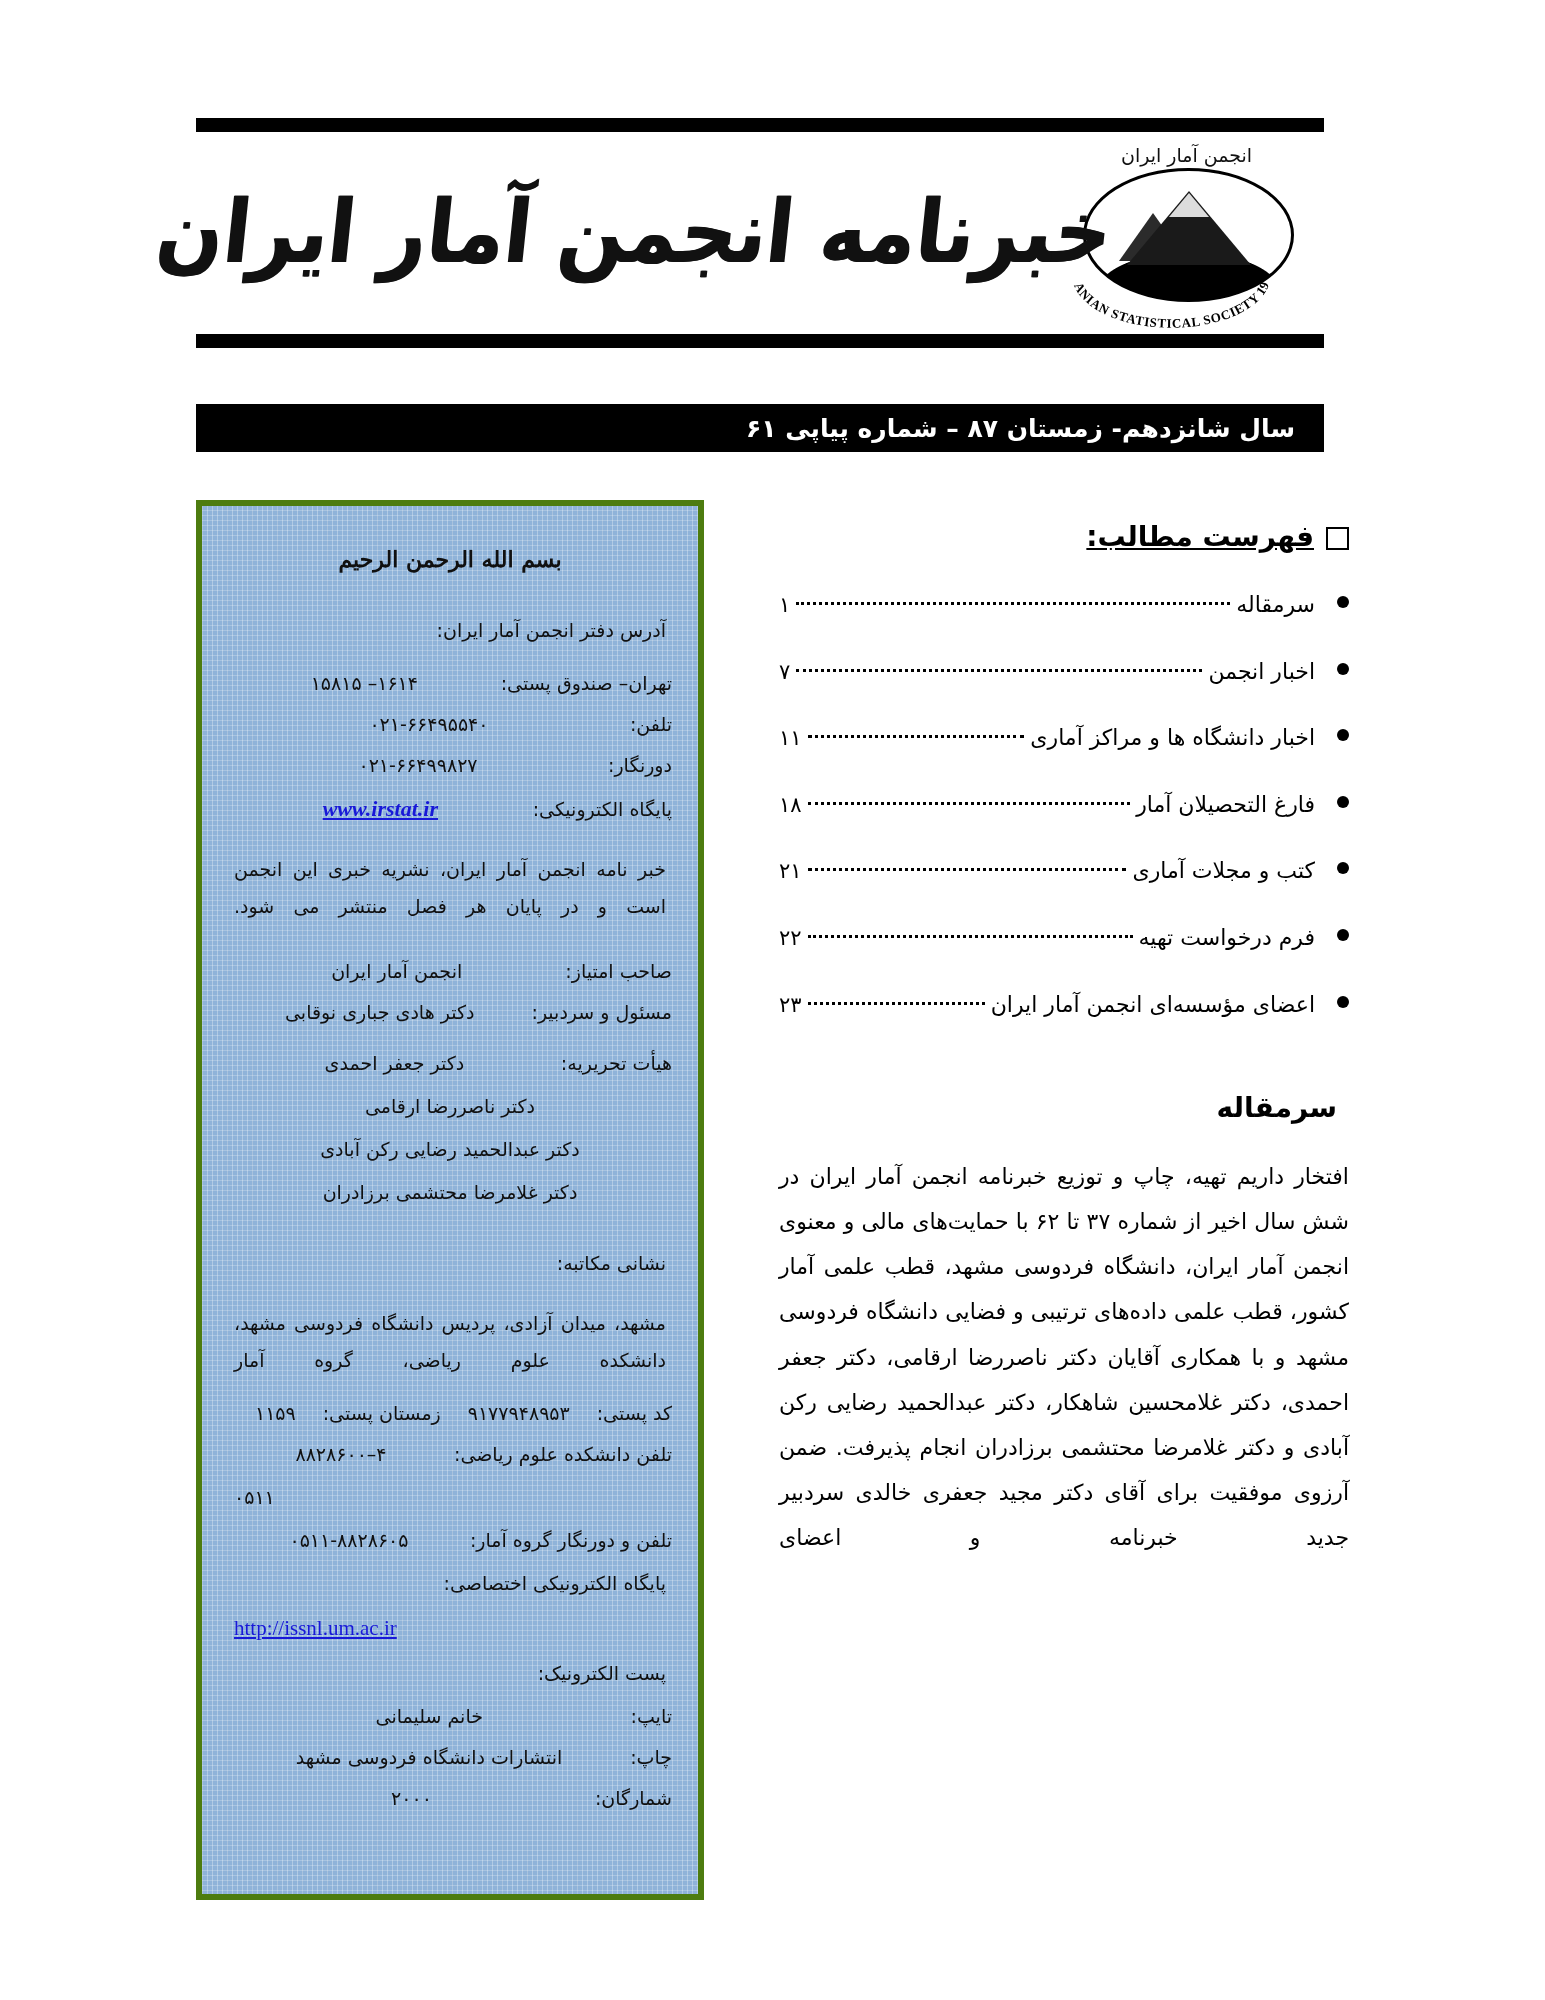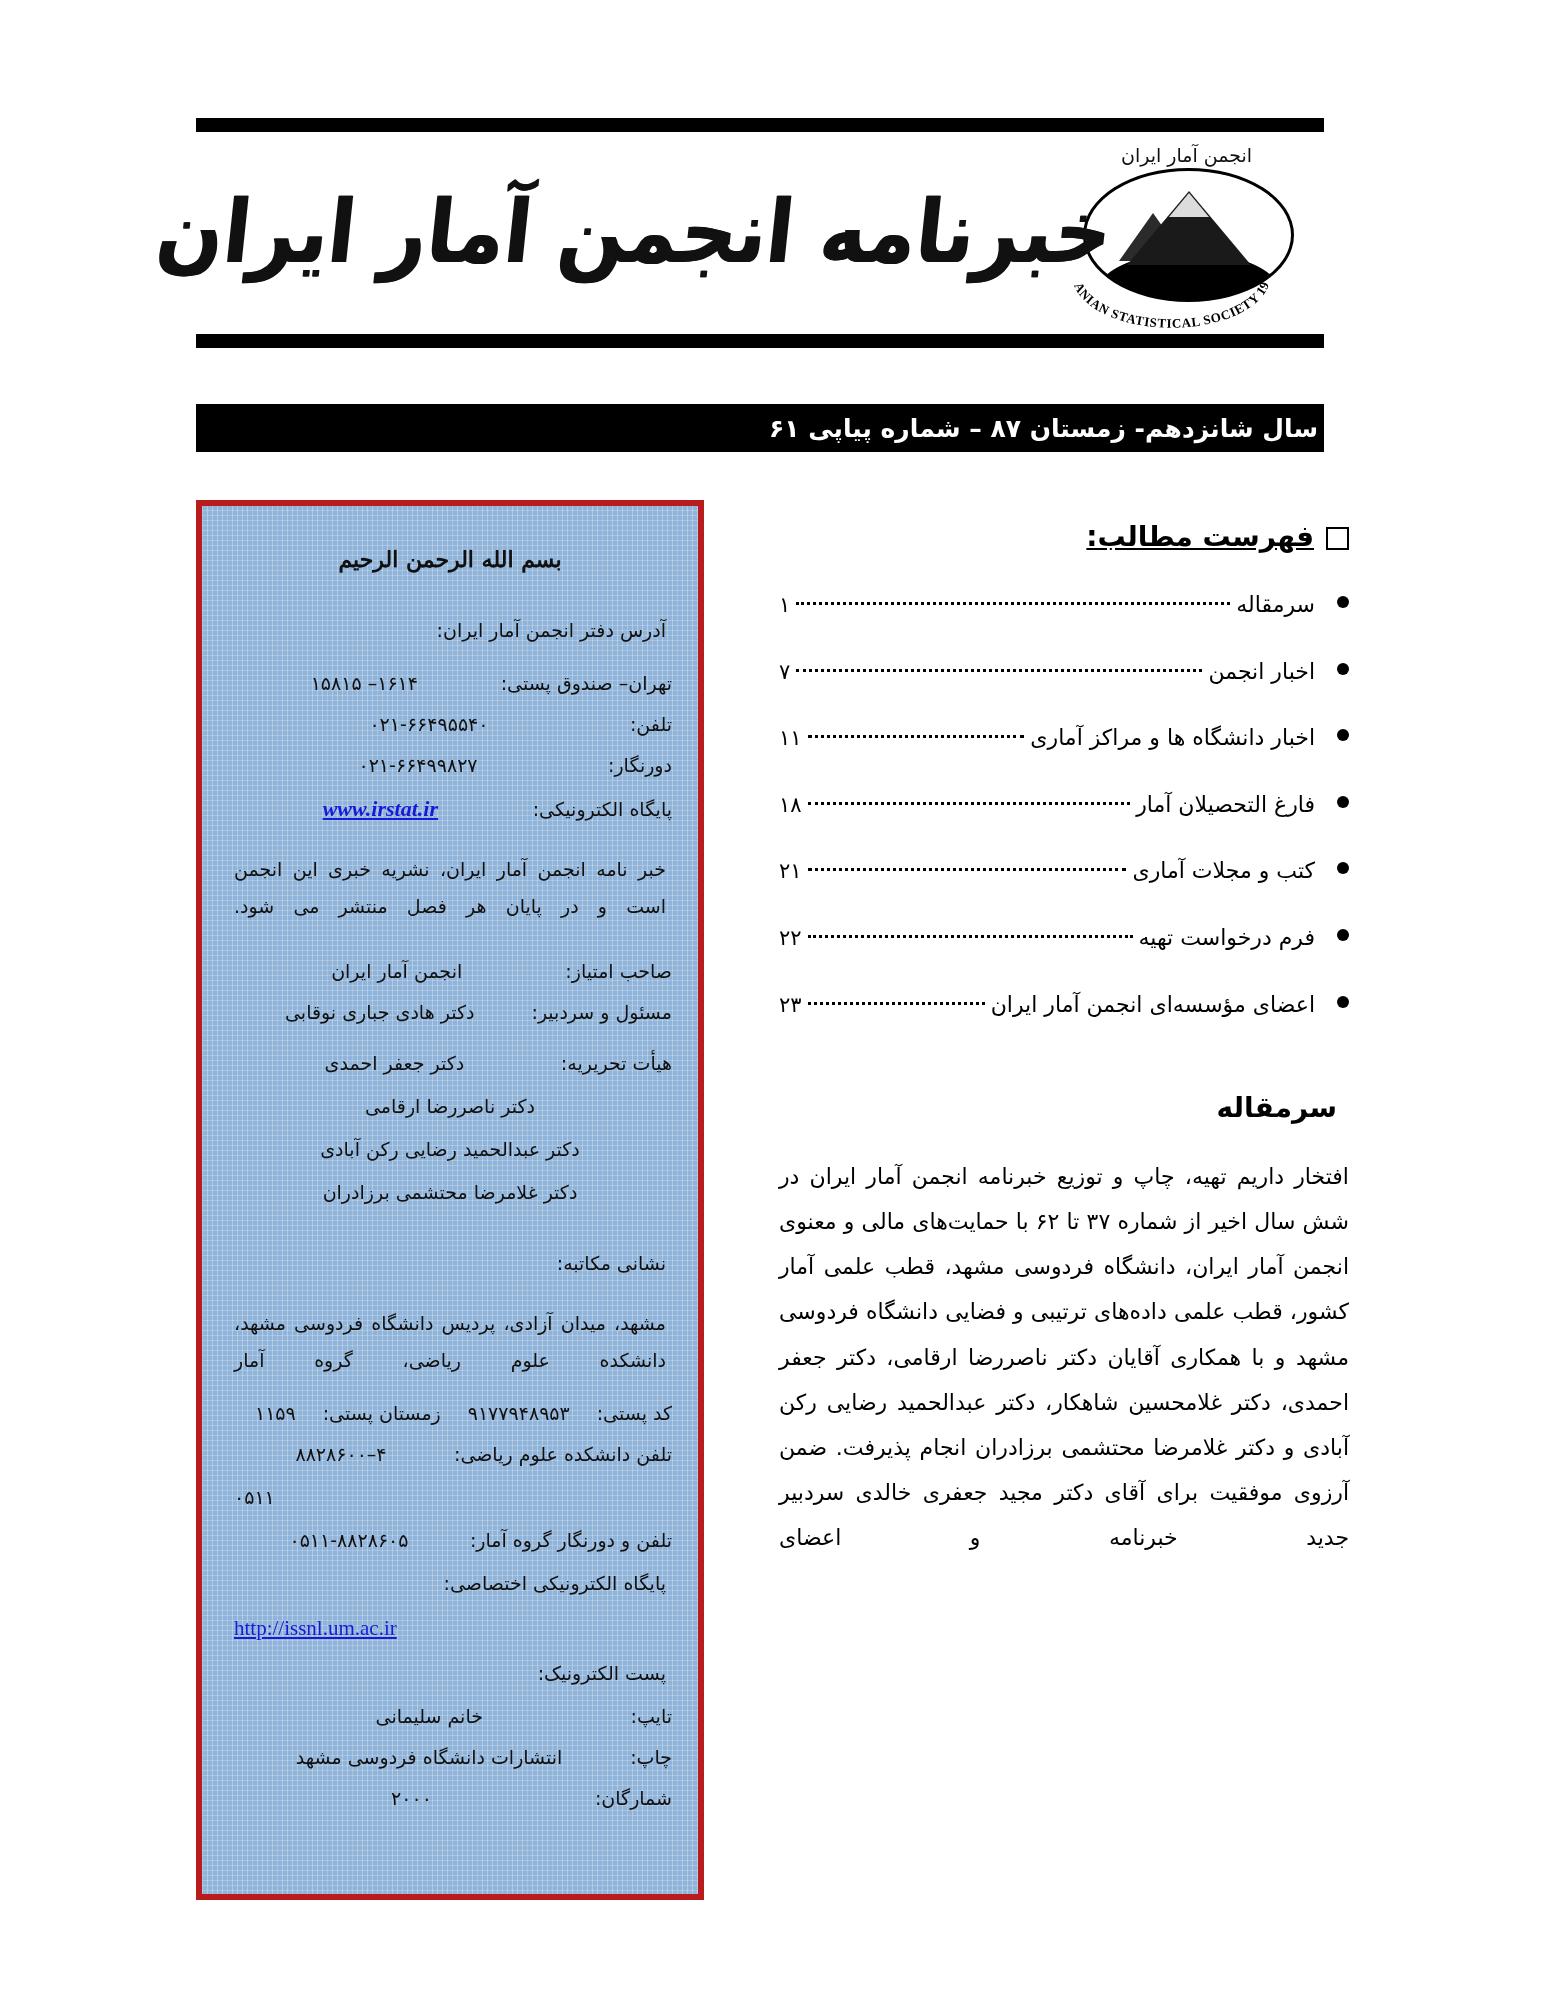--- a/index.html
+++ b/index.html
@@ -69,21 +69,21 @@
     white-space:nowrap;line-height:1;
     text-shadow:1px 0 0 #111;
   }
 
   
   .issue-bar{
     position:absolute;left:196px;top:404px;width:1128px;height:48px;
     background:#000;color:#fff;display:flex;align-items:center;
   }
   .issue-bar span{
-    padding-right:6px;font-size:25px;font-weight:bold;
+    padding-right:29px;font-size:25px;font-weight:bold;
     font-family:"DejaVu Sans",sans-serif;letter-spacing:0;
   }
 
   
   .left-col{
     position:absolute;right:196px;top:520px;width:570px;
   }
   .sec-head{
     display:flex;align-items:center;justify-content:flex-start;
     gap:12px;font-size:28px;font-weight:bold;
@@ -119,21 +119,21 @@
   }
   .editorial-body{
     direction:rtl;text-align:justify;text-align-last:justify;
     font-size:22px;line-height:2.05;
     font-family:"DejaVu Sans",sans-serif;
   }
 
   
   .info-wrap{
     position:absolute;left:196px;top:500px;width:508px;height:1400px;
-    background:#b91c1c;padding:6px;box-sizing:border-box;
+    background:#4d7c0f;padding:6px;box-sizing:border-box;
   }
   .info-box{
     width:100%;height:100%;box-sizing:border-box;
     background-color:#8fb3d9;
     background-image:
       linear-gradient(90deg, rgba(255,255,255,.30) 1px, transparent 1px),
       linear-gradient(0deg, rgba(255,255,255,.22) 1px, transparent 1px),
       linear-gradient(90deg, rgba(40,70,110,.10) 1px, transparent 1px);
     background-size:5px 5px, 5px 5px, 25px 25px;
     padding:26px 26px 18px 26px;

